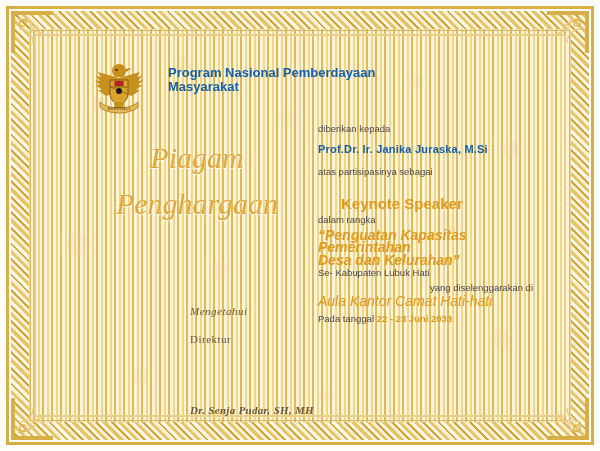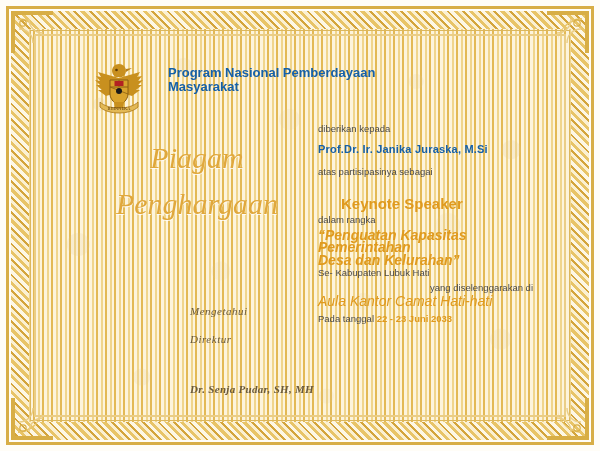--- a/index.html
+++ b/index.html
@@ -189,25 +189,24 @@
     font-family: "Liberation Serif", serif;
   }
   .signature-block .knowing {
     font-size: 11px;
     font-style: italic;
     margin-bottom: 16px;
     letter-spacing: 0.5px;
   }
   .signature-block .position {
     font-size: 11px;
-    font-style: italic;
     letter-spacing: 0.5px;
   }
   .signature-block .signer {
-    margin-top: 38px;
+    margin-top: 59px;
     font-size: 11px;
     font-style: italic;
     font-weight: bold;
     letter-spacing: 0.3px;
   }
 </style>
 </head>
 <body>
 
 <div class="certificate">

